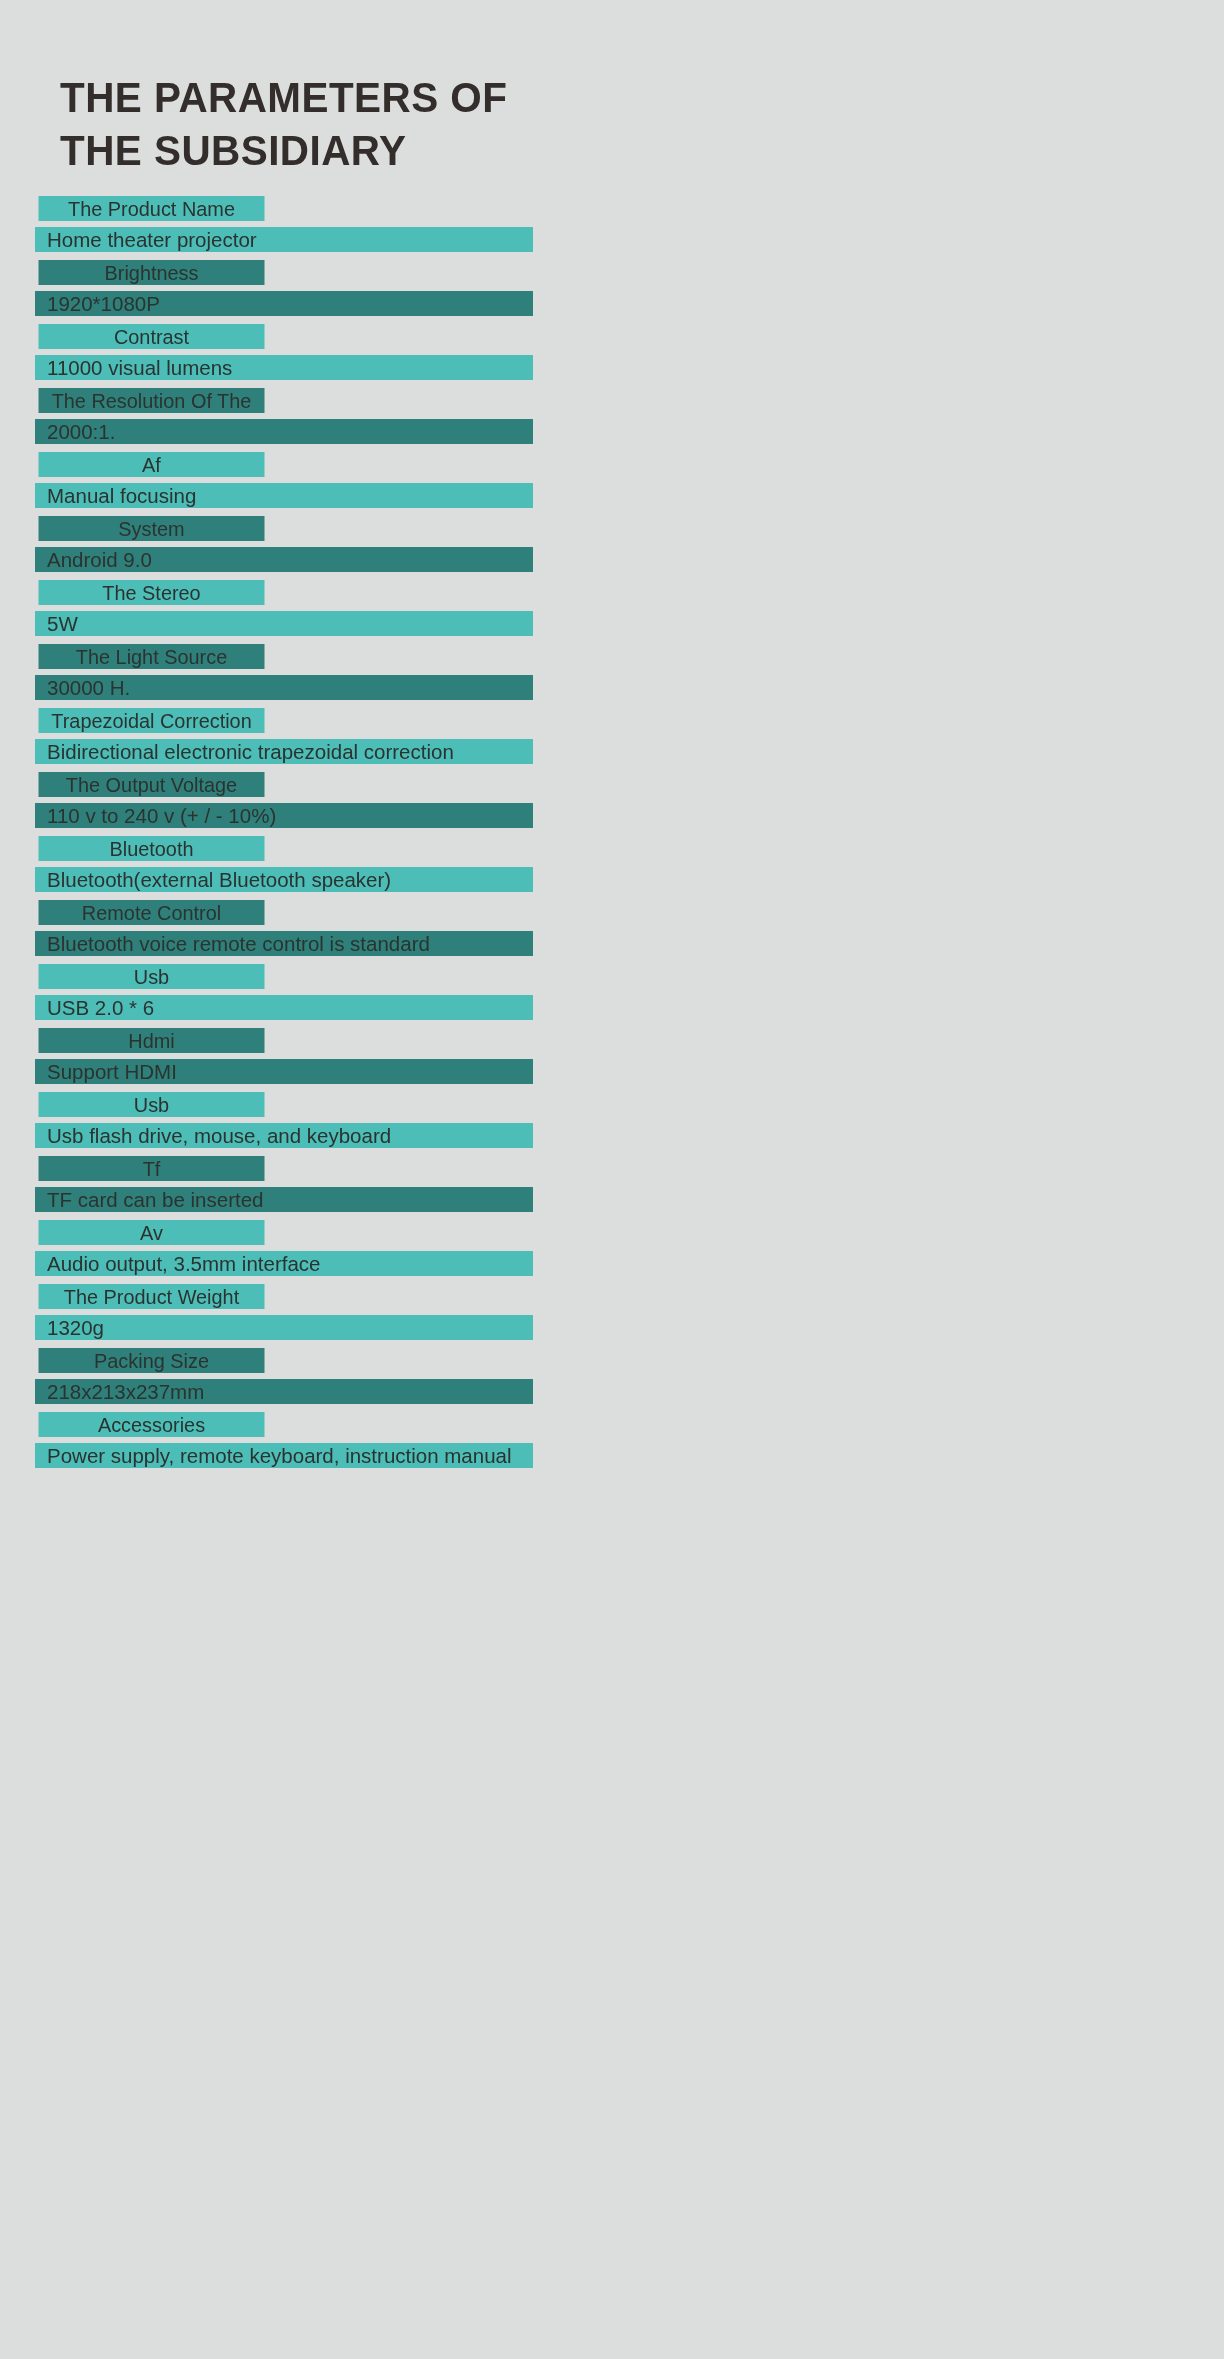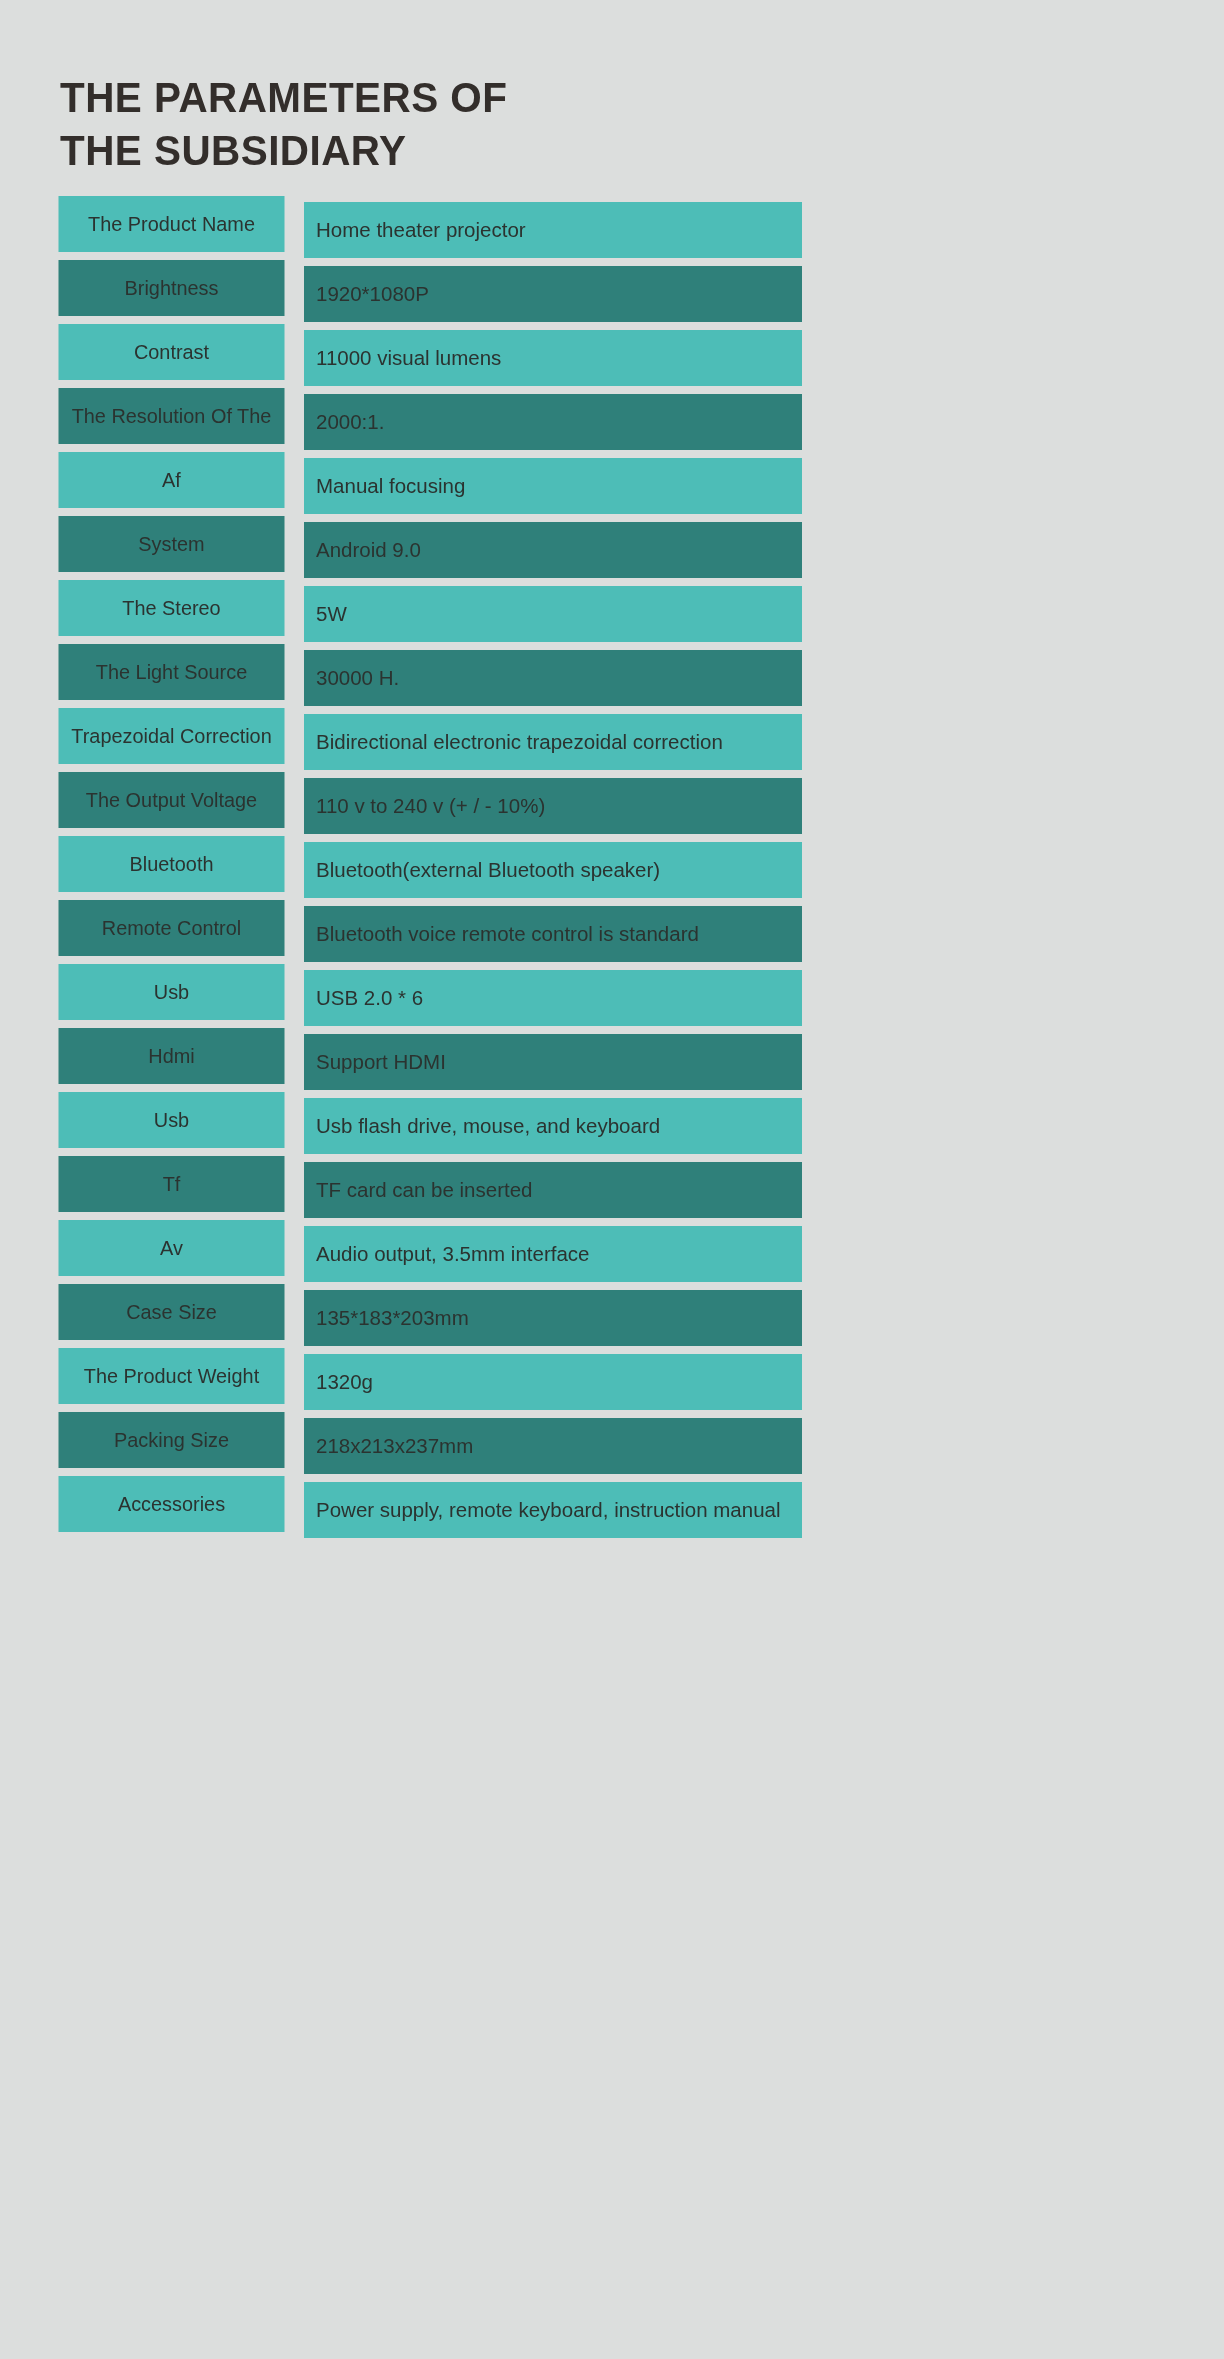--- a/index.html
+++ b/index.html
@@ -43,22 +43,23 @@
     position: absolute;
     left: 0;
     top: 196px;
     width: 1224px;
   }
   .spec-row {
     display: flex;
     align-items: stretch;
     height: 56px;
     margin-bottom: 8px;
-    padding-left: 55px;
-    box-sizing: border-box;
+    padding-left: 35px;
+    box-sizing: border-box;
+    flex-direction: column;
   }
   .spec-label {
     width: 233px;
     min-width: 233px;
     height: 56px;
     display: flex;
     align-items: center;
     justify-content: center;
     text-align: center;
     font-size: 20.5px;
@@ -187,25 +188,20 @@
       <div class="spec-row tone-dark">
         <div class="spec-label">Tf</div>
         <div class="spec-gap"></div>
         <div class="spec-value">TF card can be inserted</div>
       </div>
       <div class="spec-row tone-light">
         <div class="spec-label">Av</div>
         <div class="spec-gap"></div>
         <div class="spec-value">Audio output, 3.5mm interface</div>
       </div>
-      <div class="spec-row tone-dark">
-        <div class="spec-label">Case Size</div>
-        <div class="spec-gap"></div>
-        <div class="spec-value">135*183*203mm</div>
-      </div>
       <div class="spec-row tone-light">
         <div class="spec-label">The Product Weight</div>
         <div class="spec-gap"></div>
         <div class="spec-value">1320g</div>
       </div>
       <div class="spec-row tone-dark">
         <div class="spec-label">Packing Size</div>
         <div class="spec-gap"></div>
         <div class="spec-value">218x213x237mm</div>
       </div>

